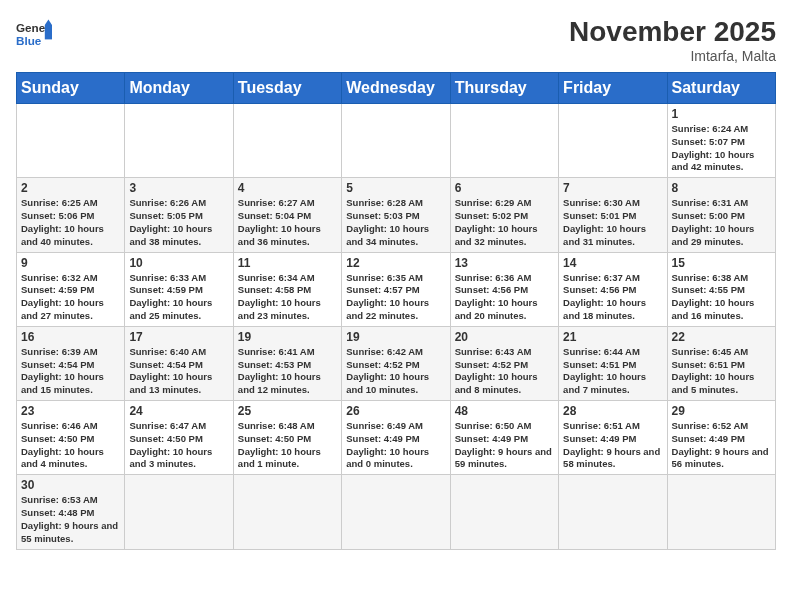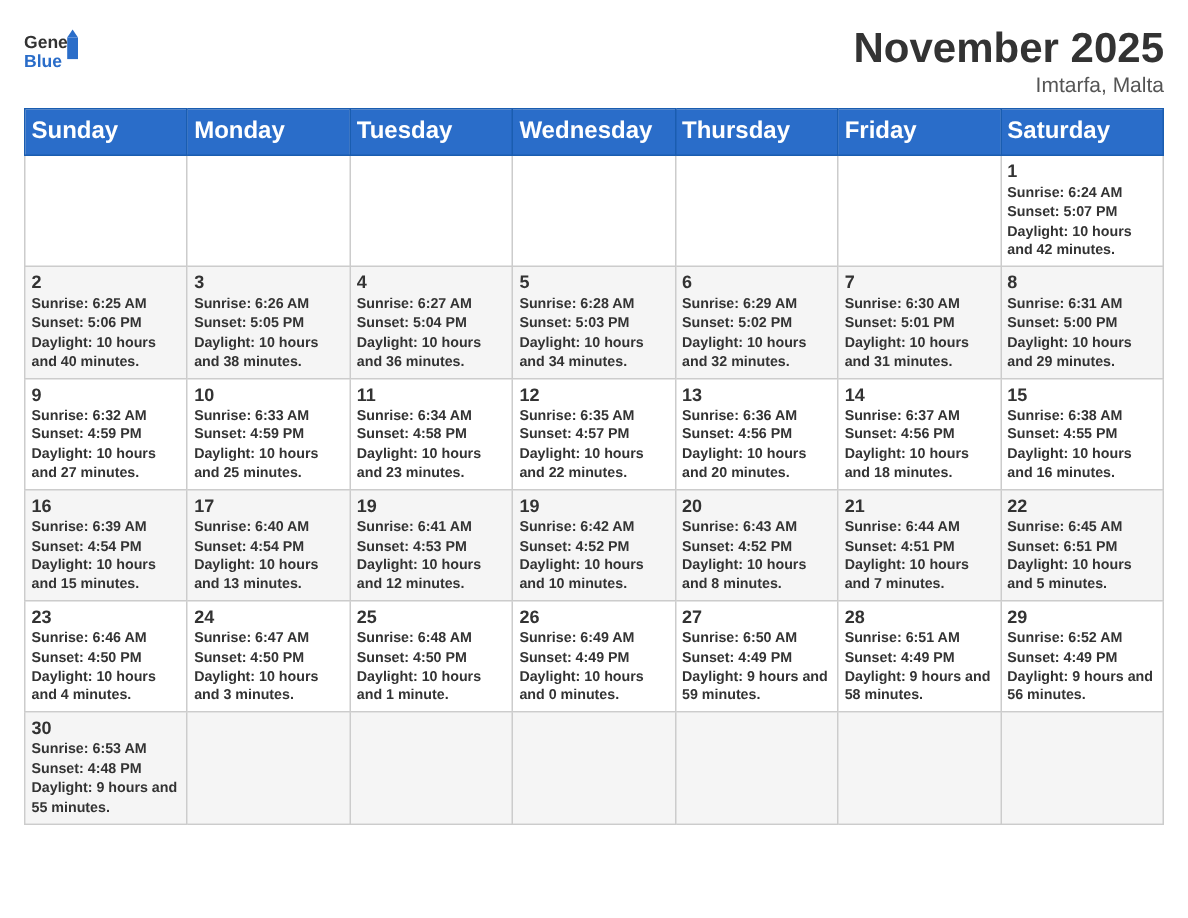--- a/index.html
+++ b/index.html
@@ -277,21 +277,21 @@
 Sunset: 4:50 PM
 Daylight: 10 hours and 1 minute.</div>
         </td>
         <td>
           <span class="day-num">26</span>
           <div class="day-info">Sunrise: 6:49 AM
 Sunset: 4:49 PM
 Daylight: 10 hours and 0 minutes.</div>
         </td>
         <td>
-          <span class="day-num">27</span>
+          <span class="day-num">48</span>
           <div class="day-info">Sunrise: 6:50 AM
 Sunset: 4:49 PM
 Daylight: 9 hours and 59 minutes.</div>
         </td>
         <td>
           <span class="day-num">28</span>
           <div class="day-info">Sunrise: 6:51 AM
 Sunset: 4:49 PM
 Daylight: 9 hours and 58 minutes.</div>
         </td>

